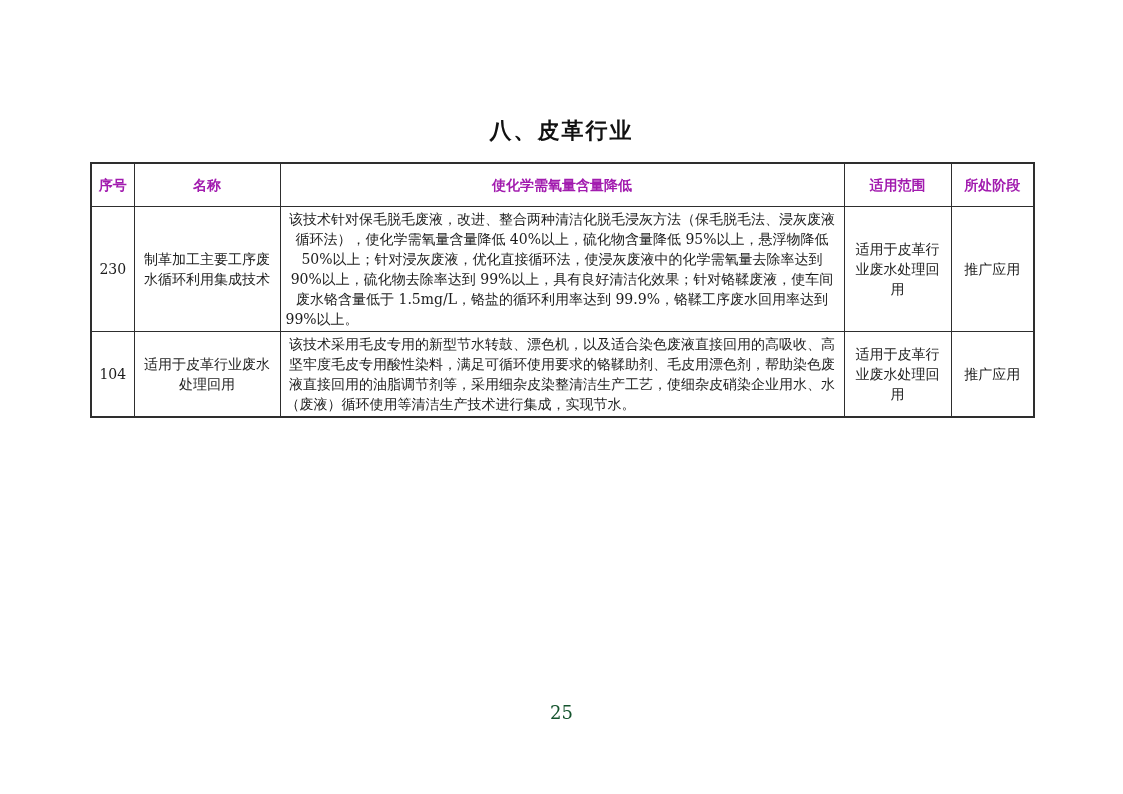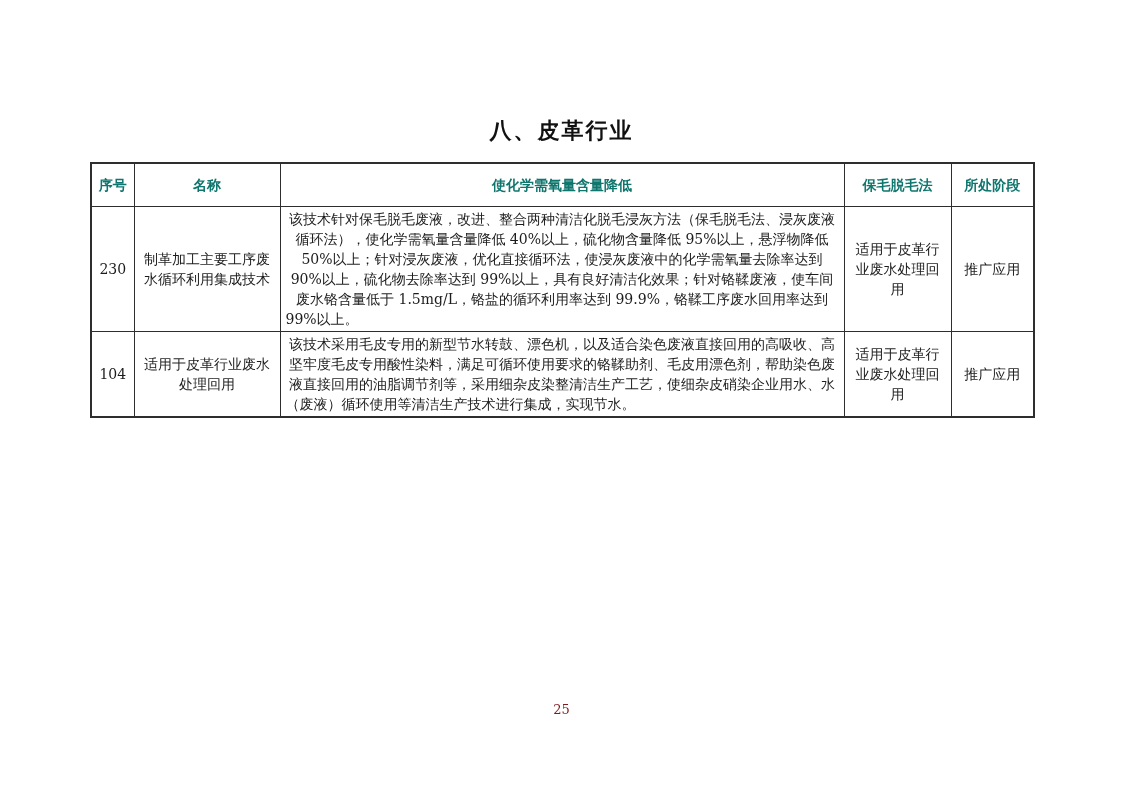--- a/index.html
+++ b/index.html
@@ -44,21 +44,21 @@
     font-size: 14px;
     line-height: 20px;
     vertical-align: middle;
     text-align: center;
     overflow: hidden;
   }
   table.doc-table th {
     font-family: "DejaVu Sans", "Liberation Sans", sans-serif;
     font-weight: bold;
     font-size: 14px;
-    color: #0f766e;
+    color: #a21caf;
   }
   tr.header-row { height: 43px; }
   tr.row-150 { height: 100px; }
   tr.row-151 { height: 80px; }
   td.cell-serial {
     font-size: 14px;
   }
   td.cell-name {
     padding: 2px 10px;
     line-height: 24px;
@@ -76,22 +76,22 @@
   }
   td.cell-stage {
     padding: 2px 4px;
   }
   .page-number {
     position: absolute;
     top: 702px;
     left: 0;
     width: 100%;
     text-align: center;
-    font-size: 13px;
-    color: #7f1d1d;
+    font-size: 18px;
+    color: #14532d;
     font-family: "DejaVu Serif", "Liberation Serif", serif;
   }
 </style>
 </head>
 <body>
 
 <div class="page">
 
   <div class="doc-title">八、皮革行业</div>
 
@@ -101,21 +101,21 @@
       <col style="width:146px">
       <col style="width:564px">
       <col style="width:107px">
       <col style="width:83px">
     </colgroup>
     <thead>
       <tr class="header-row">
         <th>序号</th>
         <th>名称</th>
         <th>使化学需氧量含量降低</th>
-        <th>保毛脱毛法</th>
+        <th>适用范围</th>
         <th>所处阶段</th>
       </tr>
     </thead>
     <tbody>
       <tr class="row-150">
         <td class="cell-serial">230</td>
         <td class="cell-name">制革加工主要工序废水循环利用集成技术</td>
         <td class="cell-tech">该技术针对保毛脱毛废液，改进、整合两种清洁化脱毛浸灰方法（保毛脱毛法、浸灰废液循环法），使化学需氧量含量降低 40%以上，硫化物含量降低 95%以上，悬浮物降低 50%以上；针对浸灰废液，优化直接循环法，使浸灰废液中的化学需氧量去除率达到 90%以上，硫化物去除率达到 99%以上，具有良好清洁化效果；针对铬鞣废液，使车间废水铬含量低于 1.5mg/L，铬盐的循环利用率达到 99.9%，铬鞣工序废水回用率达到 99%以上。</td>
         <td class="cell-scope">适用于皮革行业废水处理回用</td>
         <td class="cell-stage">推广应用</td>

